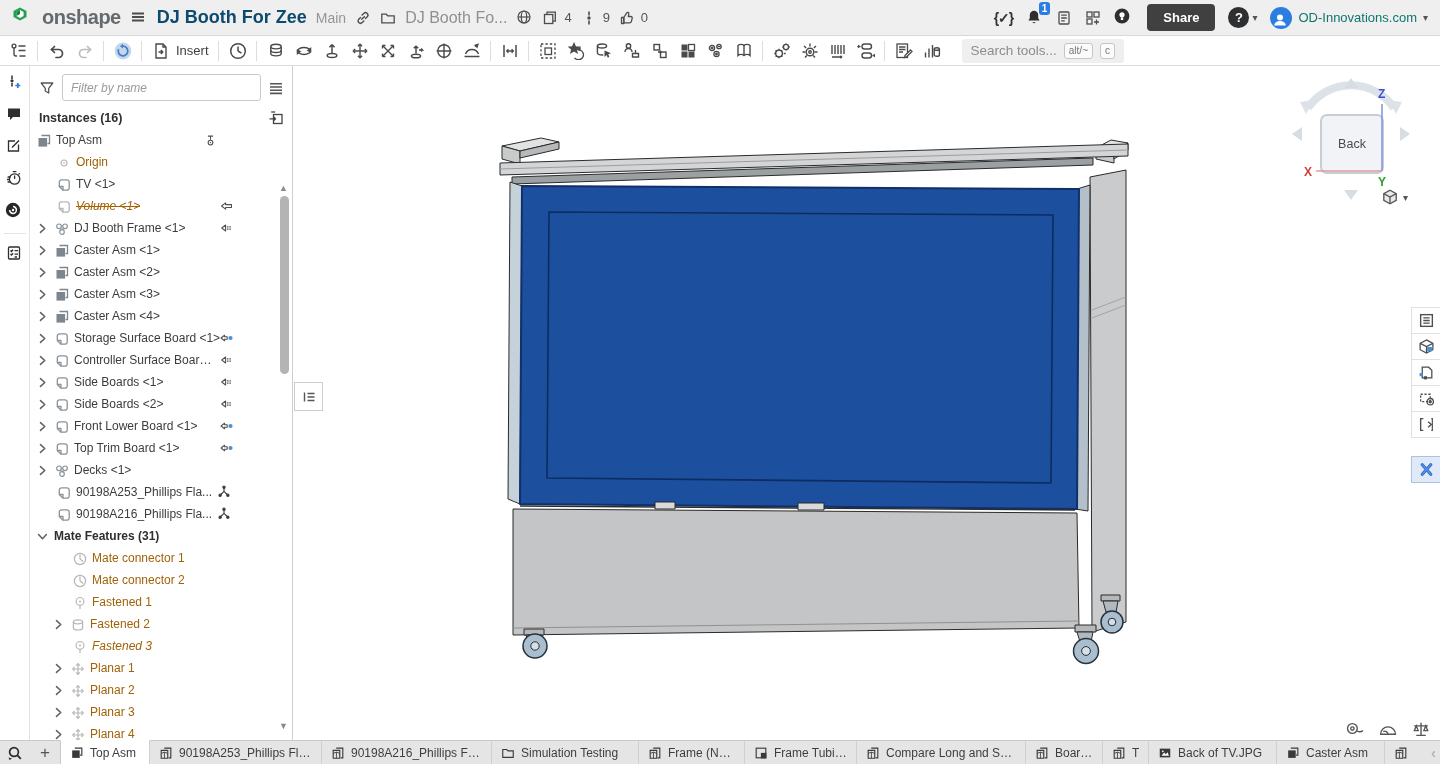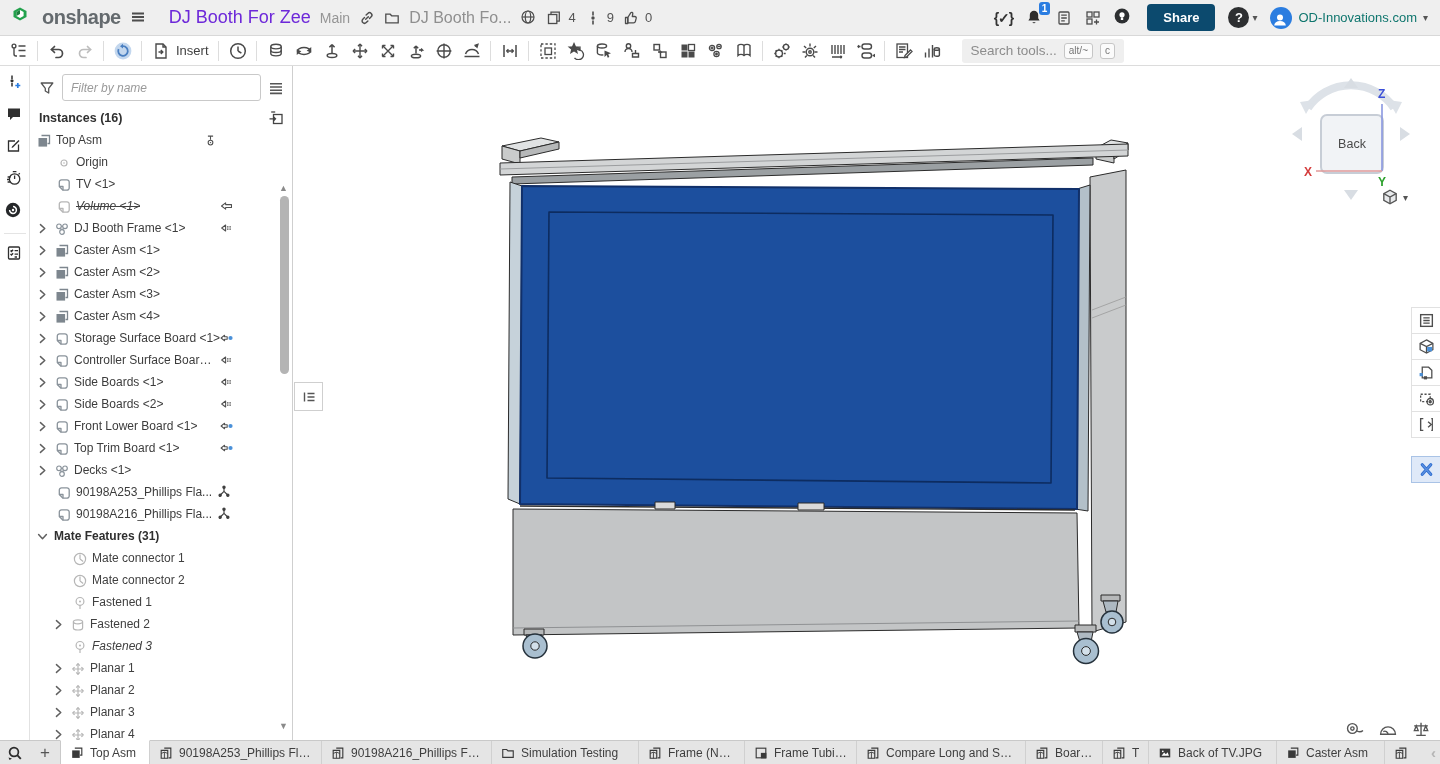--- a/index.html
+++ b/index.html
@@ -6,30 +6,30 @@
   body{width:1440px;height:764px;overflow:hidden;background:#fff;
        font-family:"Liberation Sans",sans-serif;font-size:13px;color:#3c3c3c;-webkit-font-smoothing:antialiased}
   svg.ic{display:block;flex:none}
   .ic{width:16px;height:16px}
 
   
   .topbar{height:36px;background:#efefef;border-bottom:1px solid #d8d8d8;display:flex;align-items:center;
           padding:0 12px;gap:9px;box-sizing:border-box}
   .logo{display:flex;align-items:center;gap:6px}
   .logotxt{font-size:20px;font-weight:bold;color:#646a6e;letter-spacing:-.5px}
-  .doctitle{font-size:18px;font-weight:normal;color:#6d28d9;margin-left:12px;white-space:nowrap}
+  .doctitle{font-size:18px;font-weight:bold;color:#0c4a6e;margin-left:0;white-space:nowrap}
   .wsname{font-size:14px;color:#959595}
   .muted{color:#8f8f8f;font-size:16px;white-space:nowrap}
   .cnt{font-size:13px;color:#555;margin-left:-3px}
   .tb-ic{color:#4d4d4d}
   .topright{margin-left:auto;display:flex;align-items:center;gap:13px}
   .bellwrap{position:relative}
   .nbadge{position:absolute;top:-7px;right:-7px;background:#2a7de1;color:#fff;font-size:10px;
           border-radius:3px;padding:0 3px;line-height:13px;font-weight:bold}
-  .sharebtn{background:#0c4a6e;color:#fff;border:none;border-radius:4px;padding:6px 16px;font-size:13px;
+  .sharebtn{background:#404040;color:#fff;border:none;border-radius:4px;padding:6px 16px;font-size:13px;
             font-family:inherit;font-weight:bold}
   .dcircle{width:21px;height:21px;border-radius:50%;background:#2d2f31;color:#fff;display:flex;
            align-items:center;justify-content:center;font-size:13px;font-weight:bold}
   .avatar{width:22px;height:22px;border-radius:50%;background:#2b7de0;overflow:hidden;display:flex;
           align-items:flex-end;justify-content:center}
   .acct{font-size:13px;color:#0f766e}
   .caret{font-size:10px;color:#555}
   .codecheck{font-size:14px;color:#333;font-weight:bold;letter-spacing:-1px}
 
   
@@ -60,21 +60,21 @@
   .filter{flex:1;height:23px;border:1px solid #c9c9c9;border-radius:3px;padding:1px 8px;font-size:12px;
           font-family:inherit;color:#555;min-width:0}
   .filter::placeholder{font-style:italic;color:#9a9a9a}
   .secthead{display:flex;align-items:center;padding:4px 8px 3px 9px;font-weight:bold;color:#303030;font-size:12.5px}
   .secthead .ic{margin-left:auto;color:#444}
   .r{height:22px;display:flex;align-items:center;gap:5px;position:relative;color:#3c3c3c;white-space:nowrap}
   .r .lbl{overflow:hidden;text-overflow:ellipsis}
   .p6{padding-left:6px}.p26{padding-left:26px}.p22{padding-left:22px}.p42{padding-left:42px}
   .chev{width:13px;height:13px;color:#5f5f5f;flex:none}
   .tico{width:15px;height:15px;color:#8a939b;flex:none}
-  .gray{color:#404040}
+  .gray{color:#a16207}
   .gray .tico{color:#b6b6b6}
   .sup .lbl{text-decoration:line-through;font-style:italic}
   .ital .lbl{font-style:italic}
   .badge{position:absolute;right:57px;width:17px;height:14px;color:#4f4f4f}
   .badge.pin{right:75px;width:13px;height:15px}
   .mfhead{height:22px;display:flex;align-items:center;gap:5px;padding-left:6px;font-weight:bold;color:#2f2f2f}
   
   .sbar{position:absolute;right:3px;top:122px;bottom:26px;width:9px}
   .sthumb{position:absolute;left:0;top:8px;width:9px;height:178px;background:#b4b4b4;border-radius:5px}
   .sarrow{position:absolute;right:1px;font-size:9px;color:#8a8a8a;line-height:8px}

